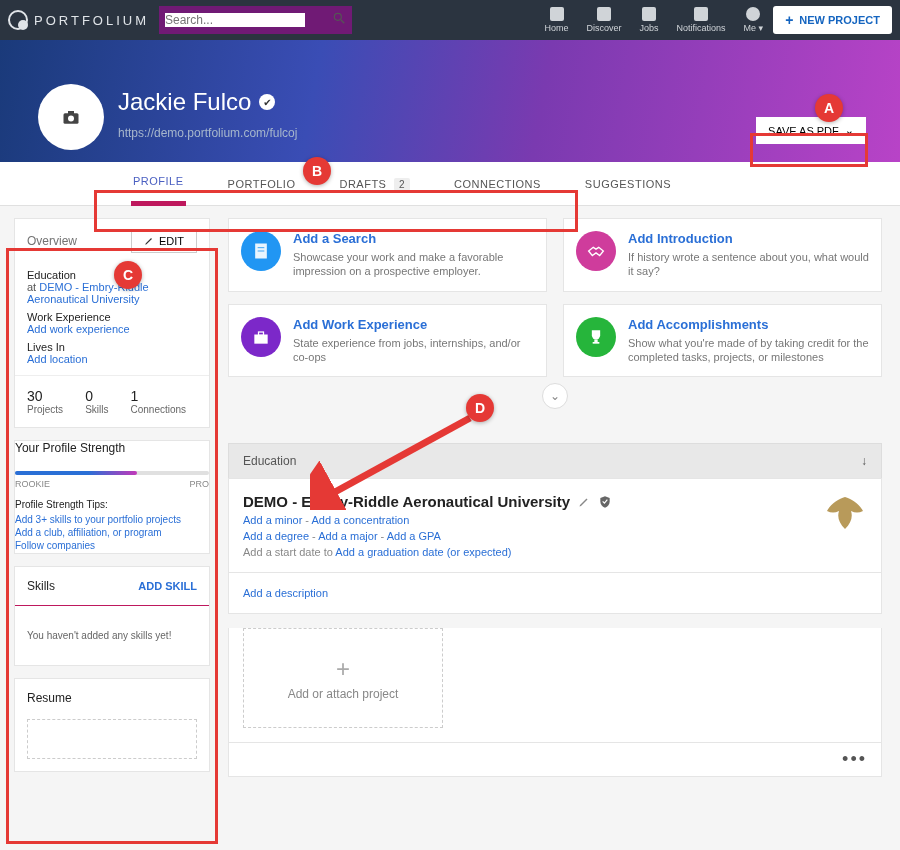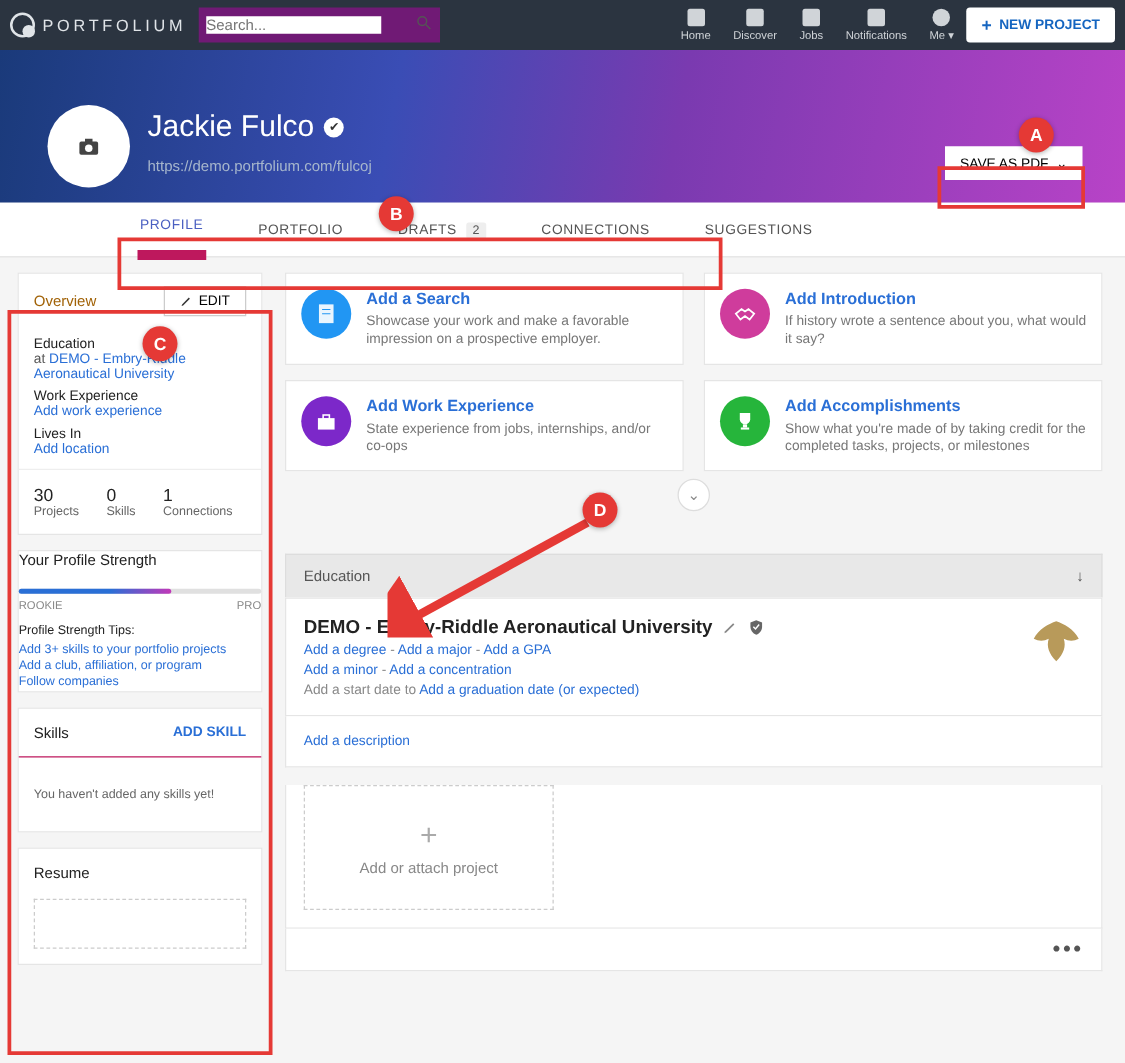--- a/index.html
+++ b/index.html
@@ -25,31 +25,31 @@
   .avatar { width: 66px; height: 66px; background: #fff; border-radius: 50%; margin-top: 26px; display: flex; align-items: center; justify-content: center; color: #333; }
   .hero-text { margin-left: 14px; margin-top: 30px; }
   .pname { color: #fff; font-size: 24px; display: flex; align-items: center; gap: 8px; }
   .verified { width: 16px; height: 16px; background: #fff; border-radius: 50%; display: inline-flex; align-items: center; justify-content: center; color: #333; font-size: 10px; }
   .purl { color: #a6b6cc; font-size: 12px; margin-top: 10px; }
   .savepdf { position: absolute; right: 34px; bottom: 18px; background: #fff; padding: 7px 12px; font-size: 11px; display: flex; align-items: center; gap: 6px; }
 
   
   .tabs { background: #fff; height: 44px; display: flex; align-items: center; padding-left: 110px; gap: 40px; border-bottom: 1px solid #e0e0e0; }
   .tab { font-size: 11px; color: #555; letter-spacing: 0.5px; padding: 14px 2px; cursor: pointer; }
-  .tab.active { color: #4a5fc1; border-bottom: 8px solid #be185d; }
+  .tab.active { color: #4a5fc1; border-bottom: 5px solid #be185d; margin-left: 21px; }
   .badge { background: #eee; color: #555; font-size: 10px; padding: 1px 5px; border-radius: 2px; margin-left: 4px; }
 
   
   .body { display: flex; padding: 12px 18px 0 14px; gap: 18px; }
 
   
   .sidebar { width: 196px; }
   .card { background: #fff; border: 1px solid #e5e5e5; margin-bottom: 12px; }
   .ov-head { display: flex; justify-content: space-between; align-items: center; padding: 10px 12px; }
-  .ov-head .t { font-size: 12px; color: #a16207; }
+  .ov-head .t { font-size: 12px; color: #737373; }
   .editbtn { border: 1px solid #ccc; font-size: 11px; padding: 5px 12px; display: flex; align-items: center; gap: 5px; background: #fff; }
   .ov-body { padding: 0 12px 10px; font-size: 11px; color: #555; }
   .ov-body .lbl { color: #222; margin-top: 6px; }
   .link { color: #2a6fd6; cursor: pointer; }
   .stats { display: flex; gap: 22px; padding: 12px; border-top: 1px solid #eee; align-items: flex-end; }
   .stat .num { font-size: 14px; color: #222; }
   .stat .sl { font-size: 10px; color: #666; }
 
   .strength { }
   .strength .t { font-size: 12px; color: #222; margin-bottom: 16px; }
@@ -298,27 +298,27 @@
         <span>DEMO - Embry-Riddle Aeronautical University</span>
         <svg width="12" height="12" viewBox="0 0 24 24">
             <path d="M3 21l3-1 13-13-2-2L4 18l-1 3z" fill="#888"></path>
           </svg>
         <svg width="14" height="14" viewBox="0 0 24 24">
             <path d="M12 2l8 3v6c0 5-3 9-8 11-5-2-8-6-8-11V5l8-3z" fill="#666"></path>
             <path d="M8 11l3 3 5-6" stroke="#fff" stroke-width="2" fill="none"></path>
           </svg>
       </div>
       <div class="edu-links">
+        <span class="link">Add a minor</span><span class="dash"> - </span>
+        <span class="link">Add a concentration</span>
+      </div>
+      <div class="edu-links">
         <span class="link">Add a degree</span><span class="dash"> - </span>
         <span class="link">Add a major</span><span class="dash"> - </span>
         <span class="link">Add a GPA</span>
-      </div>
-      <div class="edu-links">
-        <span class="link">Add a minor</span><span class="dash"> - </span>
-        <span class="link">Add a concentration</span>
       </div>
       <div class="edu-links">
         <span class="sl">Add a start date</span><span class="sl"> to </span>
         <span class="link">Add a graduation date (or expected)</span>
       </div>
       <svg class="eagle" viewBox="0 0 44 40">
           <path d="M22 4c6 2 14 6 18 14-4 2-8 2-12 0 2 6 0 12-6 18-6-6-8-12-6-18-4 2-8 2-12 0 4-8 12-12 18-14z" fill="#b89a5a"></path>
         </svg>
     </div>
     <div class="edu-card desc-row" style="border-top:none">

